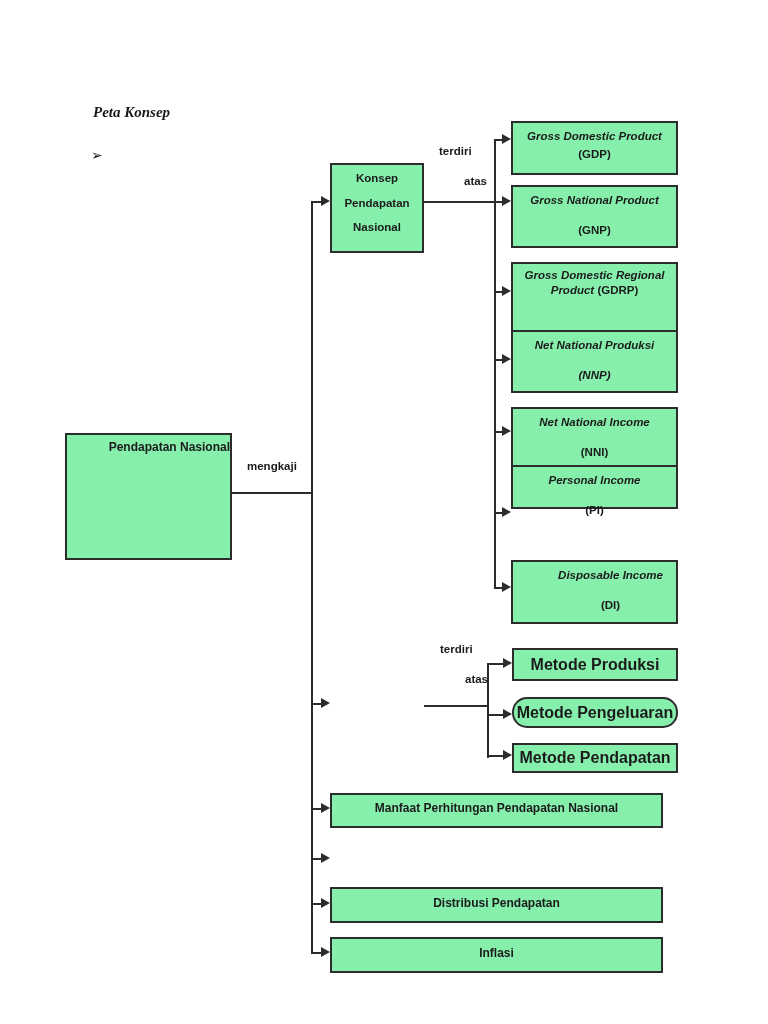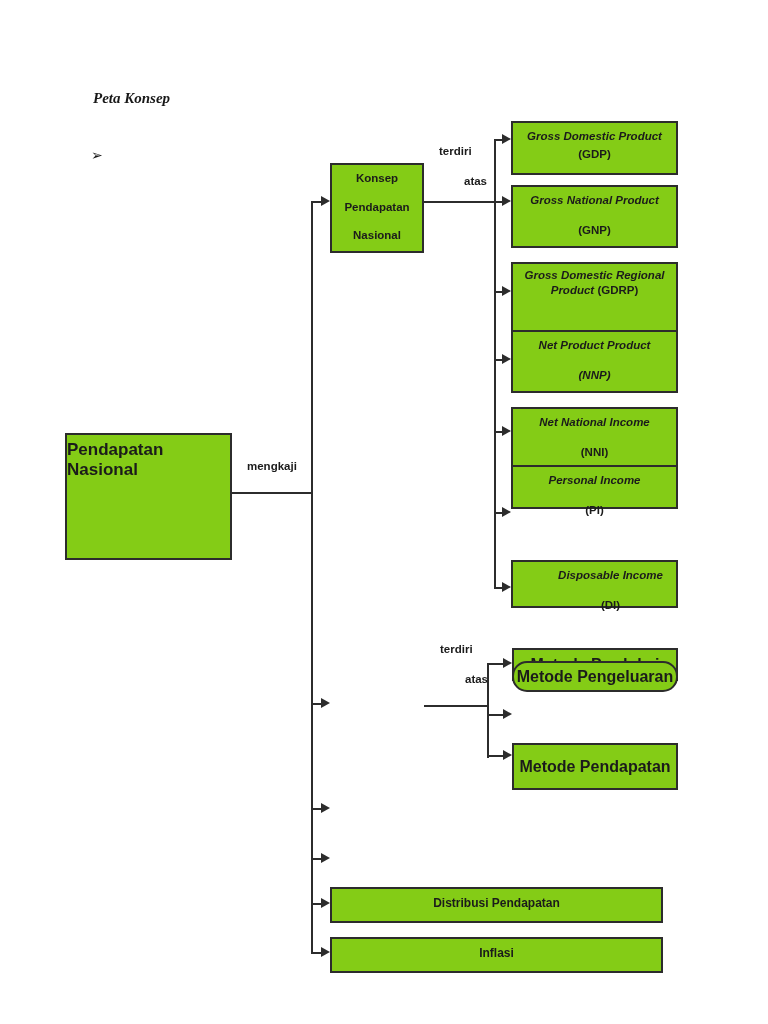--- a/index.html
+++ b/index.html
@@ -7,49 +7,49 @@
     position:relative;
     width:768px;height:1024px;
     background:#ffffff;
     font-family:"Liberation Sans","DejaVu Sans",sans-serif;
     color:#1b1b1b;
     overflow:hidden;
   }
   .box{
     position:absolute;
     border:2px solid #2c2c2c;
-    background:#84cc16;
+    background:#86efac;
     box-sizing:border-box;
     font-weight:bold;
     text-align:center;
   }
   .hline,.vline{position:absolute;background:#2c2c2c;}
   .hline{height:2px;}
   .vline{width:2px;}
   .arr-r{
     position:absolute;width:0;height:0;
     border-left:9px solid #2c2c2c;
     border-top:5px solid transparent;
     border-bottom:5px solid transparent;
   }
   
   .page-title{
-    position:absolute;left:93px;top:90px;
+    position:absolute;left:93px;top:104px;
     font-family:"Liberation Serif","DejaVu Serif",serif;
     font-weight:bold;font-style:italic;
     font-size:15px;color:#181818;
   }
   .bullet{position:absolute;left:91px;top:147px;font-size:14px;color:#181818;}
   
   .root-box{left:65px;top:433px;width:167px;height:127px;text-align:left;}
-  .root-box .rtitle{text-align:left;font-size:17px;margin-top:5px;}
+  .root-box .rtitle{text-align:right;font-size:12px;margin-top:5px;}
   .root-box .rbody{font-size:11.5px;line-height:19px;margin:13px 4px 0 12px;}
   
   .branch-box{font-size:11.5px;display:flex;flex-direction:column;justify-content:space-between;align-items:center;}
-  .konsep-box{left:330px;top:163px;width:94px;height:90px;padding:7px 0 10px;}
+  .konsep-box{left:330px;top:163px;width:94px;height:90px;padding:7px 0 18px;}
   .metode-box{left:330px;top:673px;width:94px;height:69px;padding:8px 0 12px;}
   
   .leaf{left:511px;width:167px;font-size:11.5px;font-style:italic;padding-top:6px;}
   .leaf .name{line-height:14px;}
   .leaf .abbr{font-style:normal;margin-top:16px;line-height:14px;}
   .leaf.tight .abbr{margin-top:4px;}
   .leaf.italic-abbr .abbr{font-style:italic;}
   .leaf.inline-abbr{padding:4px 3px 0;line-height:15px;}
   .leaf.inline-abbr .abbr{font-style:normal;}
   
@@ -115,32 +115,32 @@
   </div>
   <div class="box leaf" style="top:185px;height:63px;">
     <div class="name">Gross National Product</div>
     <div class="abbr">(GNP)</div>
   </div>
   <div class="box leaf inline-abbr" style="top:262px;height:79px;">
     <span class="name">Gross Domestic Regional Product</span>
     <span class="abbr">(GDRP)</span>
   </div>
   <div class="box leaf italic-abbr" style="top:330px;height:63px;">
-    <div class="name">Net Product Product</div>
+    <div class="name">Net National Produksi</div>
     <div class="abbr">(NNP)</div>
   </div>
   <div class="box leaf" style="top:407px;height:61px;">
     <div class="name">Net National Income</div>
     <div class="abbr">(NNI)</div>
   </div>
   <div class="box leaf" style="top:465px;height:44px;">
     <div class="name">Personal Income</div>
     <div class="abbr">(PI)</div>
   </div>
-  <div class="box leaf" style="top:560px;height:48px;padding-left:32px;">
+  <div class="box leaf" style="top:560px;height:64px;padding-left:32px;">
     <div class="name">Disposable Income</div>
     <div class="abbr">(DI)</div>
   </div>
 
   <div class="hline" style="left:311px;top:703px;width:11px;"></div>
   <div class="arr-r" style="left:321px;top:698px;"></div>
 
 
   <div class="edge-label edge-stack" style="left:440px;top:642px;">
     <div>terdiri</div>
@@ -151,28 +151,29 @@
   <div class="vline" style="left:487px;top:663px;height:95px;"></div>
 
   <div class="hline" style="left:487px;top:663px;width:17px;"></div>
   <div class="arr-r" style="left:503px;top:658px;"></div>
   <div class="hline" style="left:487px;top:714px;width:17px;"></div>
   <div class="arr-r" style="left:503px;top:709px;"></div>
   <div class="hline" style="left:487px;top:755px;width:17px;"></div>
   <div class="arr-r" style="left:503px;top:750px;"></div>
 
   <div class="box mleaf" style="top:648px;height:33px;">Metode Produksi</div>
-  <div class="box mleaf" style="top:661px;height:31px;border-radius:15px;">Metode Pengeluaran</div>
-  <div class="box mleaf" style="top:743px;height:47px;text-align:center;">Metode Pendapatan</div>
+  <div class="box mleaf" style="top:697px;height:31px;border-radius:15px;">Metode Pengeluaran</div>
+  <div class="box mleaf" style="top:743px;height:30px;text-align:center;">Metode Pendapatan</div>
 
   <div class="hline" style="left:311px;top:808px;width:11px;"></div>
   <div class="arr-r" style="left:321px;top:803px;"></div>
   <div class="hline" style="left:311px;top:858px;width:11px;"></div>
   <div class="arr-r" style="left:321px;top:853px;"></div>
   <div class="hline" style="left:311px;top:903px;width:11px;"></div>
   <div class="arr-r" style="left:321px;top:898px;"></div>
   <div class="hline" style="left:311px;top:952px;width:11px;"></div>
   <div class="arr-r" style="left:321px;top:947px;"></div>
 
+  <div class="box topic" style="top:793px;height:35px;">Manfaat Perhitungan Pendapatan Nasional</div>
   <div class="box topic" style="top:887px;height:36px;">Distribusi Pendapatan</div>
   <div class="box topic" style="top:937px;height:36px;">Inflasi</div>
 
 </div>
 
 </body></html>

